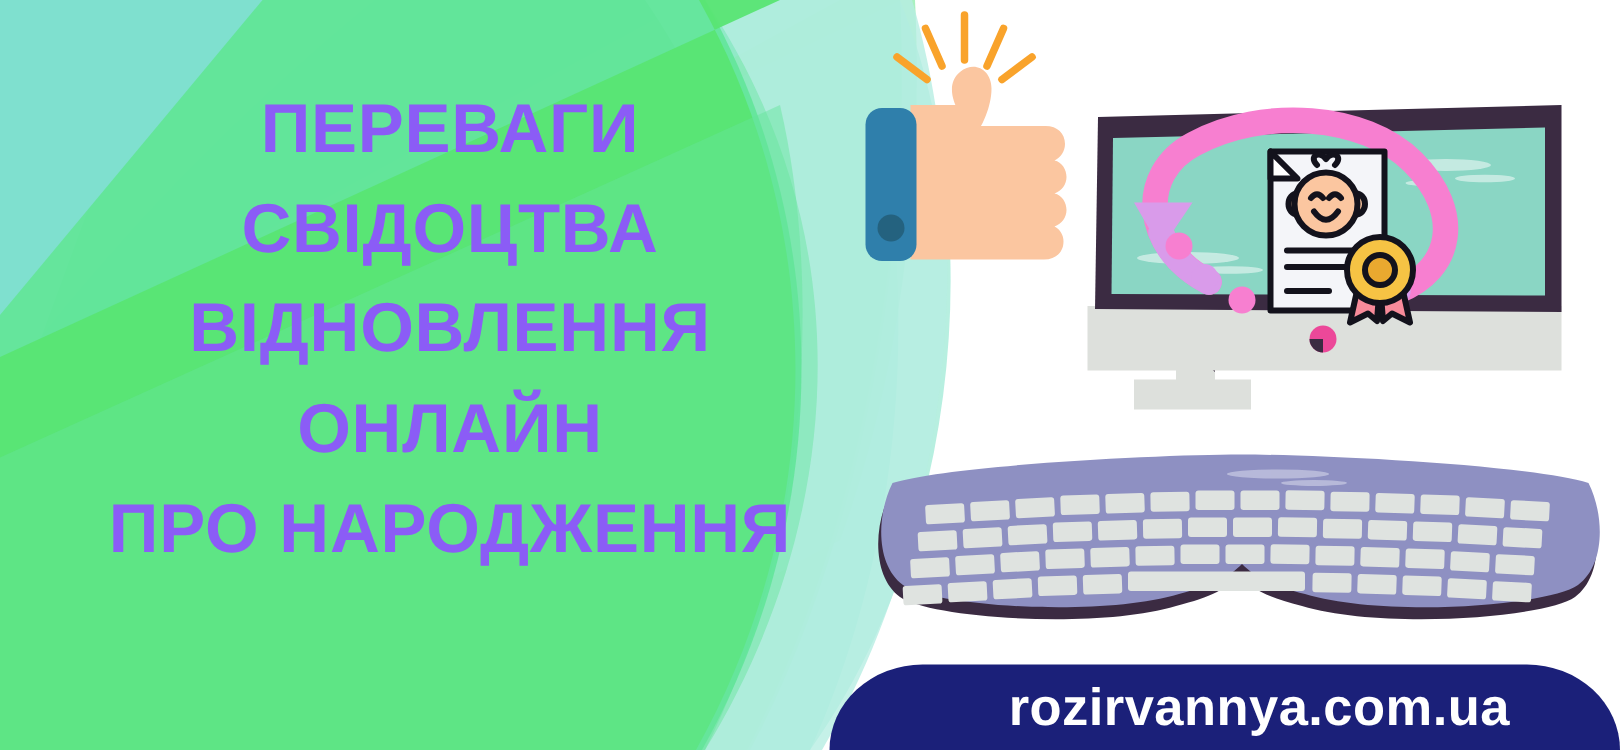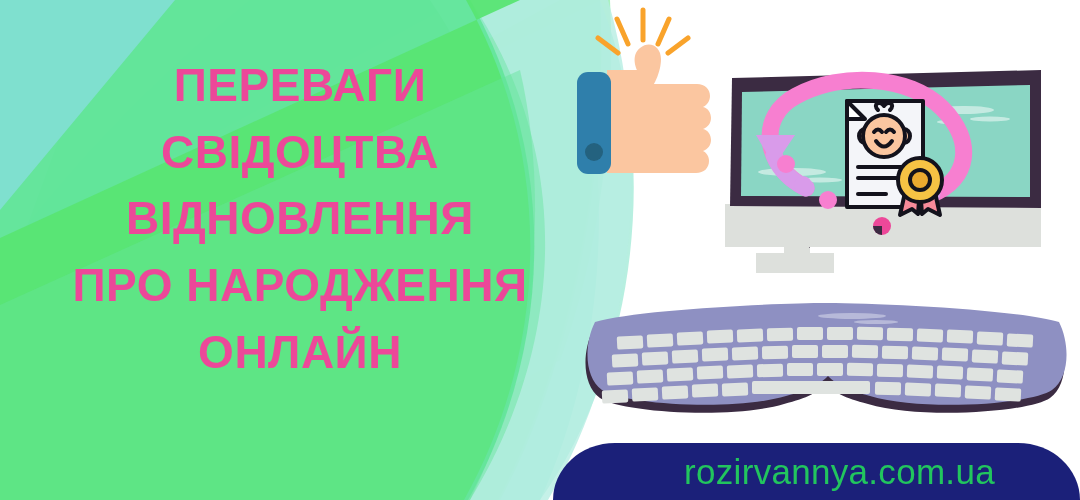--- a/index.html
+++ b/index.html
@@ -15,44 +15,44 @@
   
   .bgwrap{position:absolute;left:0;top:0;width:1080px;height:500px;}
   .bgwrap svg{display:block;}
 
   
   #headline{
     position:absolute;
     left:0px;top:52px;
     width:600px;
     text-align:center;
-    color:#ec4899;
+    color:#8b5cf6;
     font-weight:bold;
     font-size:46px;
     line-height:1.45;
     letter-spacing:0.5px;
     z-index:5;
   }
   #headline .hline{display:block;white-space:nowrap;}
 
   
   #url-ribbon{
     position:absolute;
     left:553px;top:443px;
     width:527px;height:57px;
     background:#1b2079;
     border-top-left-radius:62px 57px;
     border-top-right-radius:62px 57px;
     z-index:8;
     display:flex;align-items:center;justify-content:center;
   }
   #url-text{
-    color:#22c55e;
+    color:#ffffff;
     font-size:35px;
-    font-weight:normal;
+    font-weight:bold;
     letter-spacing:0.3px;
     padding-left:46px;
   }
 
   
   #illustration{
     position:absolute;left:560px;top:0;width:520px;height:460px;z-index:6;
   }
   #illustration svg{display:block;}
 </style>
@@ -91,22 +91,22 @@
 
         <path d="M0,305 L520,70 C548,190 540,360 470,500 L0,500 Z" fill="#63e59a" opacity="0.45"></path>
       </g>
     </svg>
   </div>
 
   <div id="headline">
     <span class="hline">ПЕРЕВАГИ</span>
     <span class="hline">СВІДОЦТВА</span>
     <span class="hline">ВІДНОВЛЕННЯ</span>
+    <span class="hline">ОНЛАЙН</span>
     <span class="hline">ПРО НАРОДЖЕННЯ</span>
-    <span class="hline">ОНЛАЙН</span>
   </div>
 
   <div id="illustration">
     <svg width="520" height="460" viewBox="0 0 520 460" xmlns="http://www.w3.org/2000/svg">
 
       <g stroke="#f9a32b" stroke-width="5" stroke-linecap="round" fill="none">
         <line x1="83" y1="10" x2="83" y2="40"></line>
         <line x1="57" y1="19" x2="68" y2="44"></line>
         <line x1="38" y1="38" x2="58" y2="53"></line>
         <line x1="109" y1="19" x2="98" y2="44"></line>

